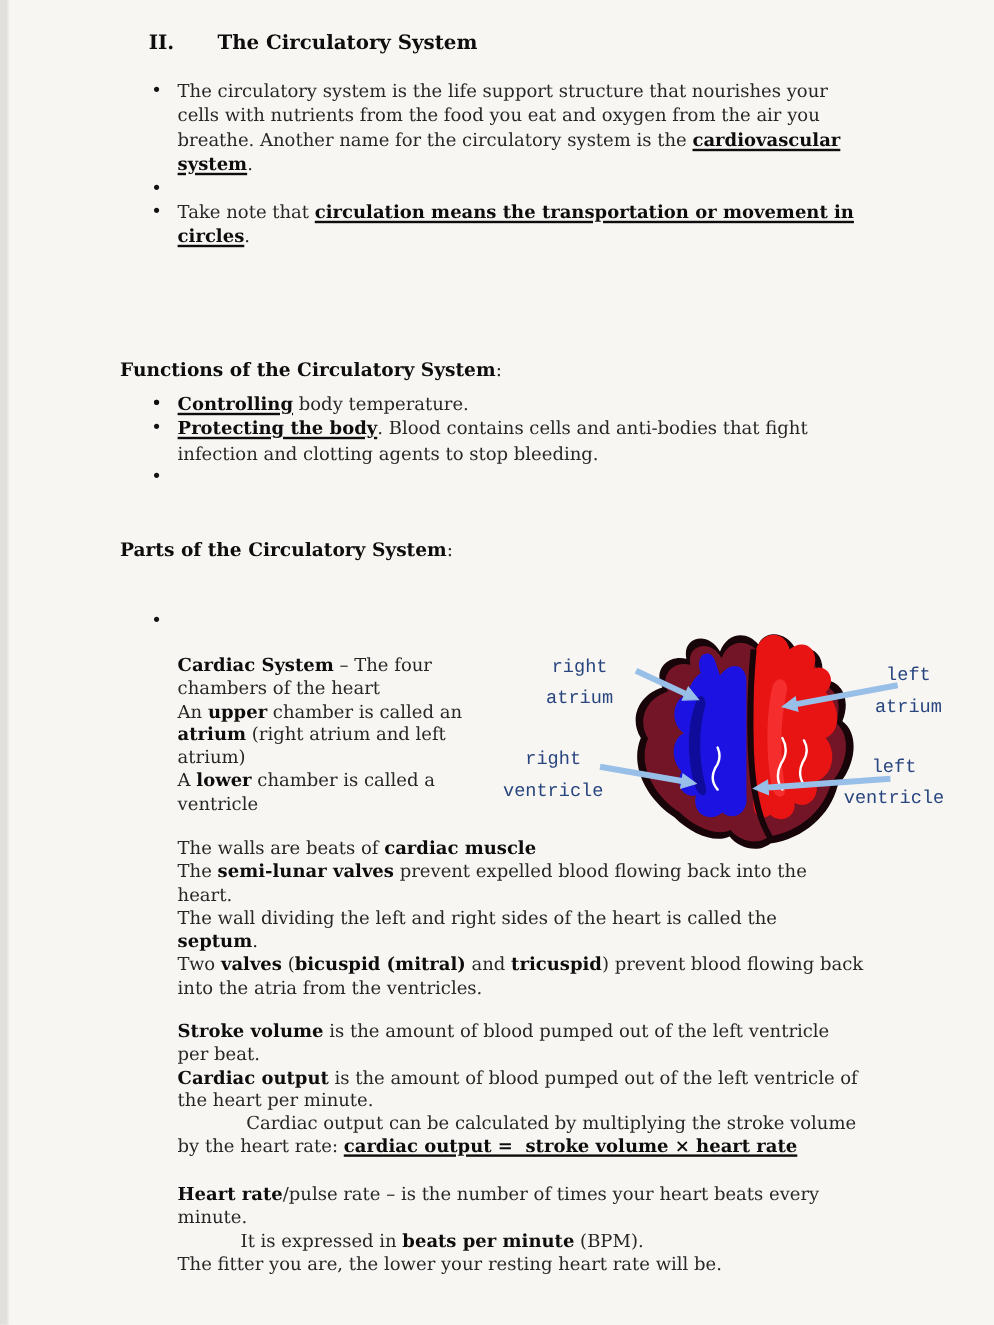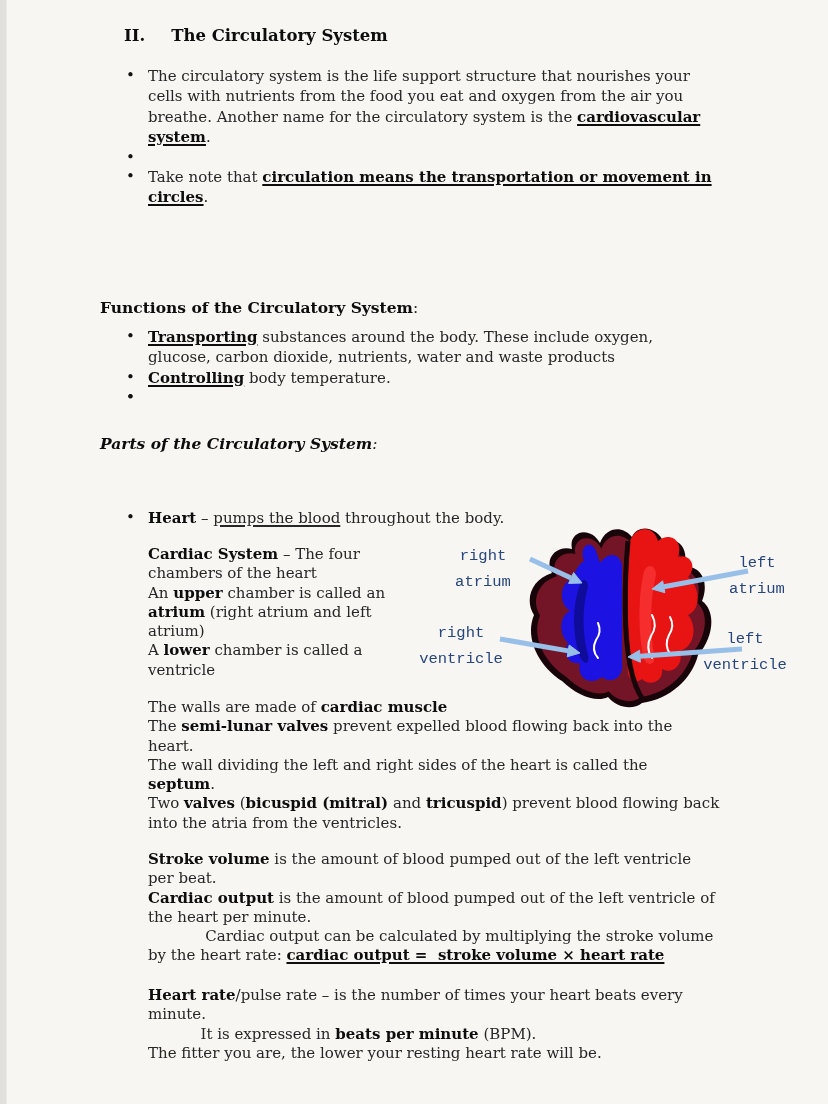--- a/index.html
+++ b/index.html
@@ -7,21 +7,21 @@
        font-family:"DejaVu Serif", serif; color:#262626;}
   .page{position:absolute; inset:0; background:#f8f6f3;}
   .edge-strip{position:absolute; left:0; top:0; width:6px; height:1104px; background:#e2e0dd; border-right:1px solid #eceae7;}
   .abs{position:absolute;}
   .rich{white-space:pre-wrap; font-size:15px; line-height:19.3px;}
   .b{font-weight:bold; color:#0d0d0d;}
   .u{text-decoration:underline; text-decoration-thickness:1.8px; text-underline-offset:2px;}
   .section-title{font-size:15.5px; line-height:19px;}
   .heading{font-size:16.5px; font-weight:bold; color:#0d0d0d;}
   .heading .num{display:inline-block;}
-  .heading .ttl{display:inline-block; margin-left:26px;}
+  .heading .ttl{display:inline-block; margin-left:36px;}
   ul.blist{list-style:none; margin:0; padding:0;}
   ul.blist > li{position:relative; padding-left:24px;}
   ul.blist .dot{position:absolute; left:2px; top:0; font-size:15px; color:#111;}
   .diagram-label{position:absolute; white-space:pre-line; text-align:center;
        font-family:Liberation Mono, monospace; font-size:15.5px; line-height:26px;
        color:var(--c-label,#27457e);}
   .watermark{position:absolute; font-family:"Liberation Sans", sans-serif; font-weight:bold;
        font-size:29px; letter-spacing:1px; color:rgba(198,194,188,0.55);
        text-shadow:0 0 1px rgba(255,255,255,0.8);}
   svg{display:block;}
@@ -52,42 +52,41 @@
       <span class="rich"><span>Take note that </span><span class="b u">circulation means the transportation or movement in
 circles</span><span>.</span></span>
     </li>
   </ul>
 
   <div class="abs rich section-title" style="left:100px; top:298px;"><span class="b">Functions of the Circulatory System</span><span>:</span></div>
 
   <ul class="blist abs" style="left:124px; top:327px; width:640px;">
     <li>
       <span class="dot">•</span>
-      <span class="rich"><span class="b u">Transporting</span><span> substances around the body. These include oxygen,
-glucose, carbon dioxide, nutrients, water and waste products</span></span>
     </li>
     <li>
       <span class="dot">•</span>
       <span class="rich"><span class="b u">Controlling</span><span> body temperature.</span></span>
     </li>
     <li>
       <span class="dot">•</span>
+      <span class="rich"><span class="b u">Protecting the body</span><span>. Blood contains cells and anti-bodies that fight
+infection and clotting agents to stop bleeding.</span></span>
     </li>
     <li style="min-height:19.3px;">
       <span class="dot">•</span>
       <span class="rich"></span>
     </li>
   </ul>
 
-  <div class="abs rich section-title" style="left:100px; top:434px;font-style:italic;"><span class="b">Parts of the Circulatory System</span><span>:</span></div>
+  <div class="abs rich section-title" style="left:100px; top:448px;"><span class="b">Parts of the Circulatory System</span><span>:</span></div>
 
   <ul class="blist abs" style="left:124px; top:508px; width:640px;">
     <li>
       <span class="dot">•</span>
-      <span class="rich"><span class="b">Heart</span><span> – </span><span class="u">pumps the blood</span><span> throughout the body.</span></span>
     </li>
   </ul>
 
   <div class="abs rich" style="left:148px; top:545px; width:300px;"><span class="b">Cardiac System</span><span> – The four
 chambers of the heart
 An </span><span class="b">upper</span><span> chamber is called an
 </span><span class="b">atrium</span><span> (right atrium and left
 atrium)
 A </span><span class="b">lower</span><span> chamber is called a
 ventricle</span></div>
@@ -130,21 +129,21 @@
 
   <div class="diagram-label" style="left:438px; top:543px; width:90px;">right
 atrium</div>
   <div class="diagram-label" style="left:711px; top:550px; width:92px;">left
 atrium</div>
   <div class="diagram-label" style="left:415px; top:620px; width:92px;">right
 ventricle</div>
   <div class="diagram-label" style="left:699px; top:626px; width:92px;">left
 ventricle</div>
 
-  <div class="abs rich" style="left:148px; top:698px; width:620px;"><span>The walls are made of </span><span class="b">cardiac muscle</span><span>
+  <div class="abs rich" style="left:148px; top:698px; width:620px;"><span>The walls are beats of </span><span class="b">cardiac muscle</span><span>
 The </span><span class="b">semi-lunar valves</span><span> prevent expelled blood flowing back into the
 heart.
 The wall dividing the left and right sides of the heart is called the
 </span><span class="b">septum</span><span>.
 Two </span><span class="b">valves</span><span> (</span><span class="b">bicuspid (mitral)</span><span> and </span><span class="b">tricuspid</span><span>) prevent blood flowing back
 into the atria from the ventricles.</span></div>
 
 
   <div class="abs rich" style="left:148px; top:850px; width:630px;"><span class="b">Stroke volume</span><span> is the amount of blood pumped out of the left ventricle
 per beat.

